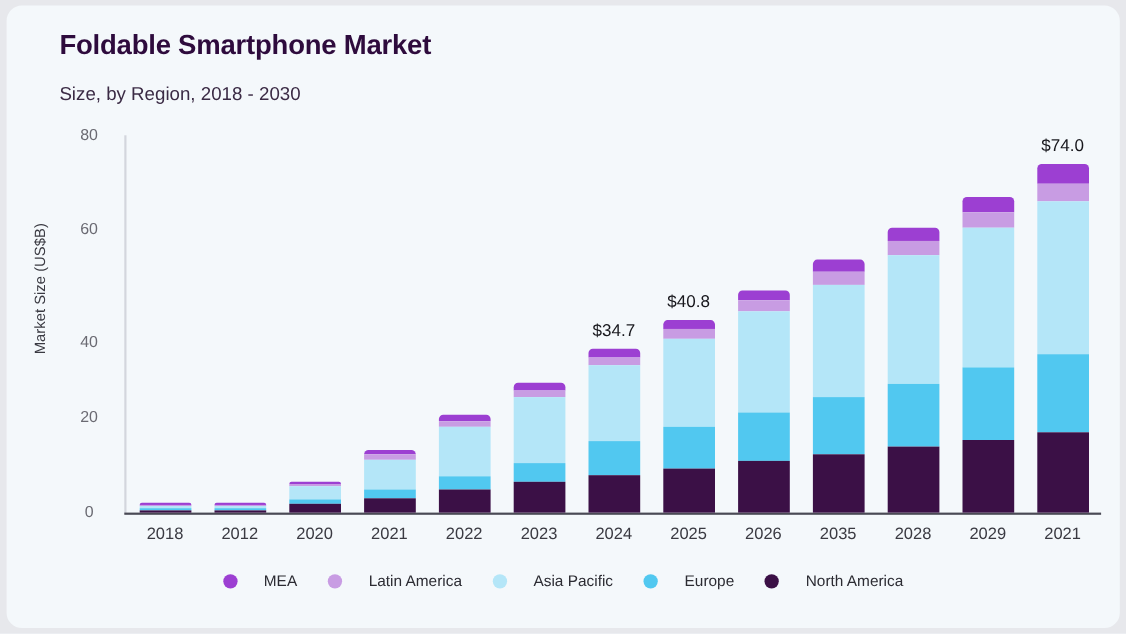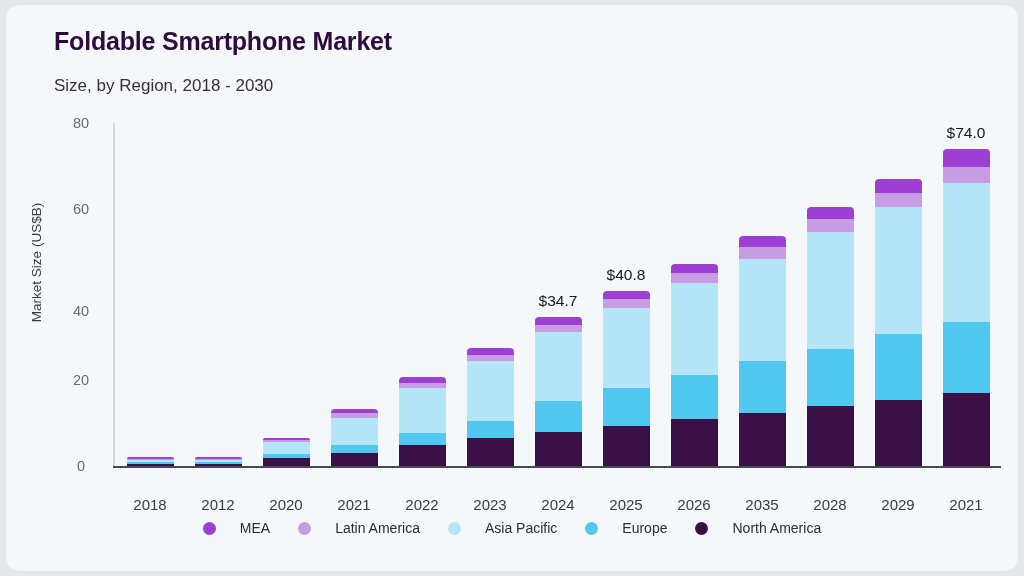--- a/index.html
+++ b/index.html
@@ -210,21 +210,20 @@
     white-space: nowrap;
   }
 
   #x-labels {
     position: absolute;
     left: 110px;
     top: 372px;
     width: 884px;
     display: flex;
     justify-content: space-between;
-    margin-top: 19px;
   }
   .x-tick-label {
     width: 68px;
     text-align: center;
     font-size: 15px;
     color: #3a3a42;
   }
 
   
   #legend {

